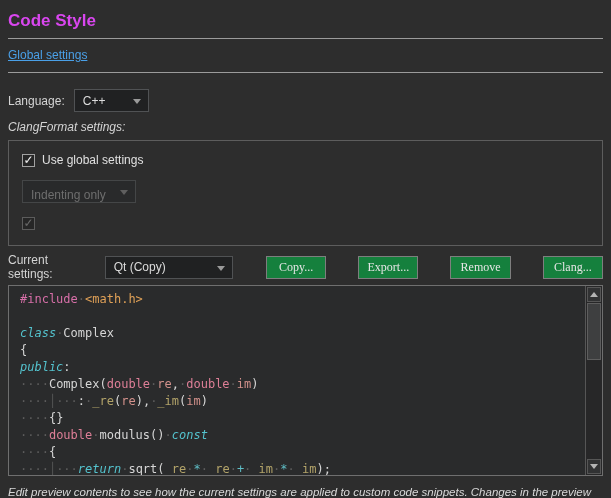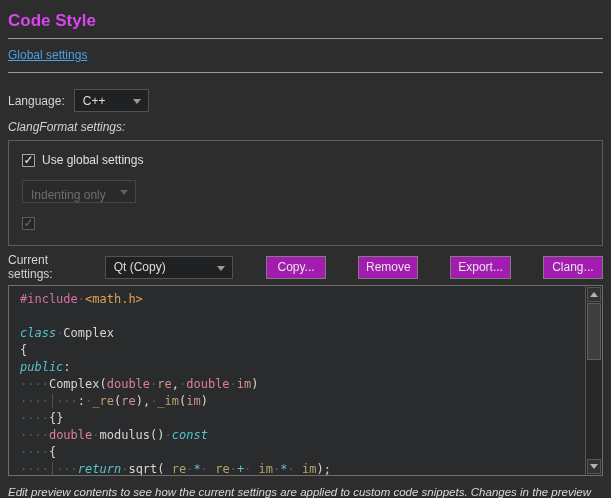--- a/index.html
+++ b/index.html
@@ -50,22 +50,22 @@
   }
   .cb-label{font-size:12px;color:#e0e0e0;}
   .cb-row.disabled .cb-box{border-color:#5c5c5c;color:#6a6a6a;}
   .cb-row.disabled .cb-label{color:#757575;}
   .mode-row{margin-top:13px;}
   .cb-row2{margin-top:14px;}
 
   .cs-row{margin-top:9px;height:24px;gap:24px;}
   .cs-row .label{margin-right:8px;}
   .btn{
-    height:23px;width:77px;margin-left:8px;background:#a21caf;border:1px solid #7e7e7e;
-    color:#e6e6e6;font-size:12px;font-family:Liberation Sans, sans-serif;
+    height:23px;width:77px;margin-left:8px;background:#15803d;border:1px solid #7e7e7e;
+    color:#e6e6e6;font-size:12px;font-family:Liberation Serif, serif;
     display:flex;align-items:center;justify-content:center;cursor:pointer;
   }
   .btn:first-of-type{margin-left:9px;}
 
   .editor{
     position:relative;margin-top:6px;height:191px;border:1px solid #6f6f6f;
     background:var(--editor-bg);overflow:hidden;
   }
   .code-area{
     position:absolute;left:0;top:0;right:17px;bottom:0;
@@ -138,22 +138,22 @@
     </div>
   </div>
 
   <div class="row cs-row">
     <span class="label">Current settings:</span>
     <div class="combo combo-scheme">
       <span>Qt (Copy)</span>
       <span class="arr"></span>
     </div>
     <button class="btn">Copy...</button>
+    <button class="btn">Export...</button>
     <button class="btn">Remove</button>
-    <button class="btn">Export...</button>
     <button class="btn">Clang...</button>
   </div>
 
   <div class="editor">
     <div class="code-area"><div><span class="tok-pp">#include</span><span class="tok-ws">·</span><span class="tok-inc">&lt;math.h&gt;</span></div><div>&nbsp;</div><div><span class="tok-kw">class</span><span class="tok-ws">·</span><span class="tok-def">Complex</span></div><div><span class="tok-def">{</span></div><div><span class="tok-kw">public</span><span class="tok-def">:</span></div><div><span class="tok-ws">····</span><span class="tok-fn">Complex</span><span class="tok-def">(</span><span class="tok-type">double</span><span class="tok-ws">·</span><span class="tok-param">re</span><span class="tok-def">,</span><span class="tok-ws">·</span><span class="tok-type">double</span><span class="tok-ws">·</span><span class="tok-param">im</span><span class="tok-def">)</span></div><div><span class="tok-ws">····</span><span class="tok-guide">│</span><span class="tok-ws">···</span><span class="tok-def">:</span><span class="tok-ws">·</span><span class="tok-field">_re</span><span class="tok-def">(</span><span class="tok-param">re</span><span class="tok-def">),</span><span class="tok-ws">·</span><span class="tok-field">_im</span><span class="tok-def">(</span><span class="tok-param">im</span><span class="tok-def">)</span></div><div><span class="tok-ws">····</span><span class="tok-def">{}</span></div><div><span class="tok-ws">····</span><span class="tok-type">double</span><span class="tok-ws">·</span><span class="tok-fn">modulus</span><span class="tok-def">()</span><span class="tok-ws">·</span><span class="tok-kw">const</span></div><div><span class="tok-ws">····</span><span class="tok-def">{</span></div><div><span class="tok-ws">····</span><span class="tok-guide">│</span><span class="tok-ws">···</span><span class="tok-kw">return</span><span class="tok-ws">·</span><span class="tok-fn">sqrt</span><span class="tok-def">(</span><span class="tok-field">_re</span><span class="tok-ws">·</span><span class="tok-op">*</span><span class="tok-ws">·</span><span class="tok-field">_re</span><span class="tok-ws">·</span><span class="tok-op">+</span><span class="tok-ws">·</span><span class="tok-field">_im</span><span class="tok-ws">·</span><span class="tok-op">*</span><span class="tok-ws">·</span><span class="tok-field">_im</span><span class="tok-def">);</span></div></div>
     <div class="scrollbar">
       <div class="sb-btn sb-up">
         <span class="tri-up"></span>
       </div>
       <div class="sb-thumb"></div>

